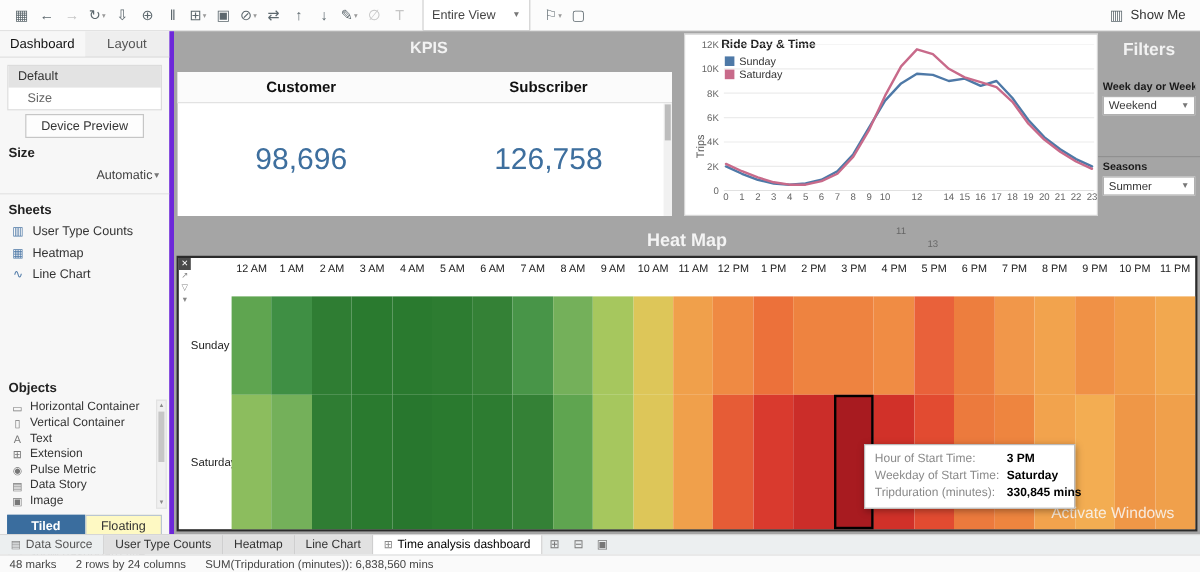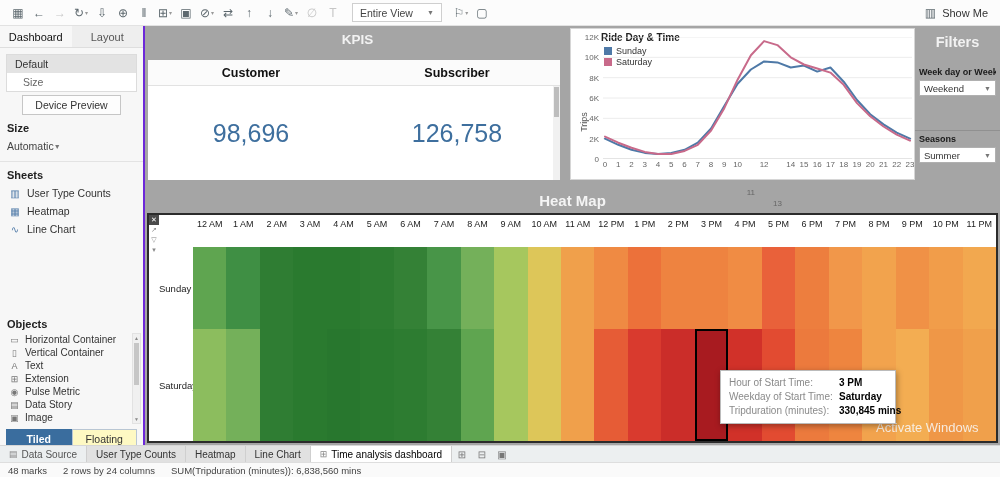--- a/index.html
+++ b/index.html
@@ -9,38 +9,38 @@
 
   
   .toolbar{position:absolute;left:0;top:0;width:1000px;height:26px;background:#fcfcfc;
            border-bottom:1px solid #e2e2e2;display:flex;align-items:center;padding:0 8px;gap:1px}
   .tb-group{display:flex;align-items:center;gap:1px}
   .tb-btn{min-width:20px;height:20px;display:flex;align-items:center;justify-content:center;
           font-size:12px;color:#5d686e;padding:0 2px;border-radius:2px;cursor:default}
   .tb-btn.disabled{color:#c6c6c6}
   .tb-caret{font-size:6px;margin-left:1px;color:#9a9a9a}
   .fit-select{display:flex;align-items:center;gap:14px;border:1px solid #cfcfcf;background:#fff;
-              height:19px;padding:8px 7px;font-size:10.5px;color:#444;margin:0 8px}
+              height:27px;padding:8px 7px;font-size:10.5px;color:#444;margin:0 8px}
   .fit-caret{font-size:7px;color:#777}
   .showme{margin-left:auto;display:flex;align-items:center;gap:6px;font-size:11px;color:#333;padding-right:4px}
   .showme-icon{color:#5d686e;font-size:12px}
 
   
-  .left{position:absolute;left:0;top:26px;width:145px;height:419px;background:#f7f7f7;border-right:2px solid #6d28d9}
+  .left{position:absolute;left:0;top:26px;width:145px;height:419px;background:#f7f7f7;border-right:4px solid #6d28d9}
   .lp-tabs{display:flex;height:22px;background:#eeeeee;border-bottom:1px solid #dedede}
   .lp-tab{flex:1;display:flex;align-items:center;justify-content:center;font-size:11px;color:#555}
   .lp-tab.active{background:#f7f7f7;color:#111}
   .device-box{margin:6px 6px 3px;border:1px solid #dcdcdc;background:#fff}
   .device-row{height:18px;display:flex;align-items:center;padding-left:8px;font-size:10.5px;color:#666}
   .device-row.selected{background:#e3e3e3;color:#333}
   .device-row.child{padding-left:16px}
   .preview-btn{display:block;margin:3px auto 4px;border:1px solid #c6c6c6;background:#fdfdfd;
                font-size:10.5px;color:#333;padding:3px 12px;font-family:inherit}
   .section-label{font-size:11px;font-weight:bold;color:#222;margin:7px 0 3px 7px}
-  .size-dd{display:flex;align-items:center;justify-content:flex-start;height:18px;
+  .size-dd{display:flex;align-items:center;justify-content:flex-end;height:18px;
            padding:0 7px;font-size:10.5px;color:#444}
   .dd-caret{font-size:7px;color:#777}
   .lp-divider{height:1px;background:#e3e3e3;margin:6px 0 0}
   .sheet-item{height:18px;display:flex;align-items:center;gap:6px;padding-left:9px;font-size:10.5px;color:#333}
   .sheet-ic{width:12px;text-align:center;color:#4e79a7;font-size:10px}
   .objects-label{margin-top:80px}
   .objects-wrap{position:relative;padding-right:12px}
   .obj-item{height:13px;display:flex;align-items:center;gap:5px;padding-left:9px;font-size:10px;color:#333}
   .obj-ic{width:11px;text-align:center;color:#777;font-size:9px}
   .obj-scroll{position:absolute;right:2px;top:0;bottom:0;width:9px;background:#f0f0f0;border:1px solid #e2e2e2}

